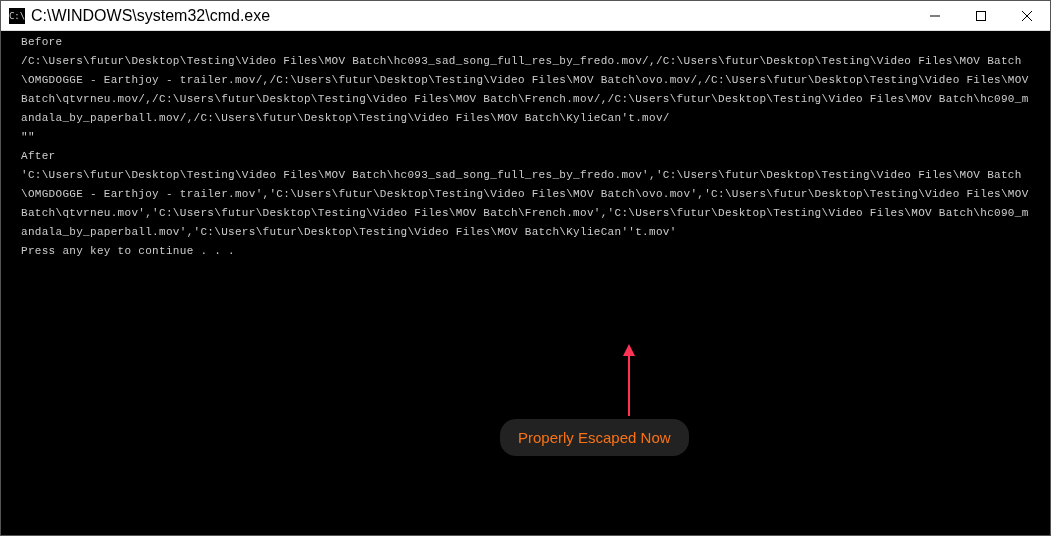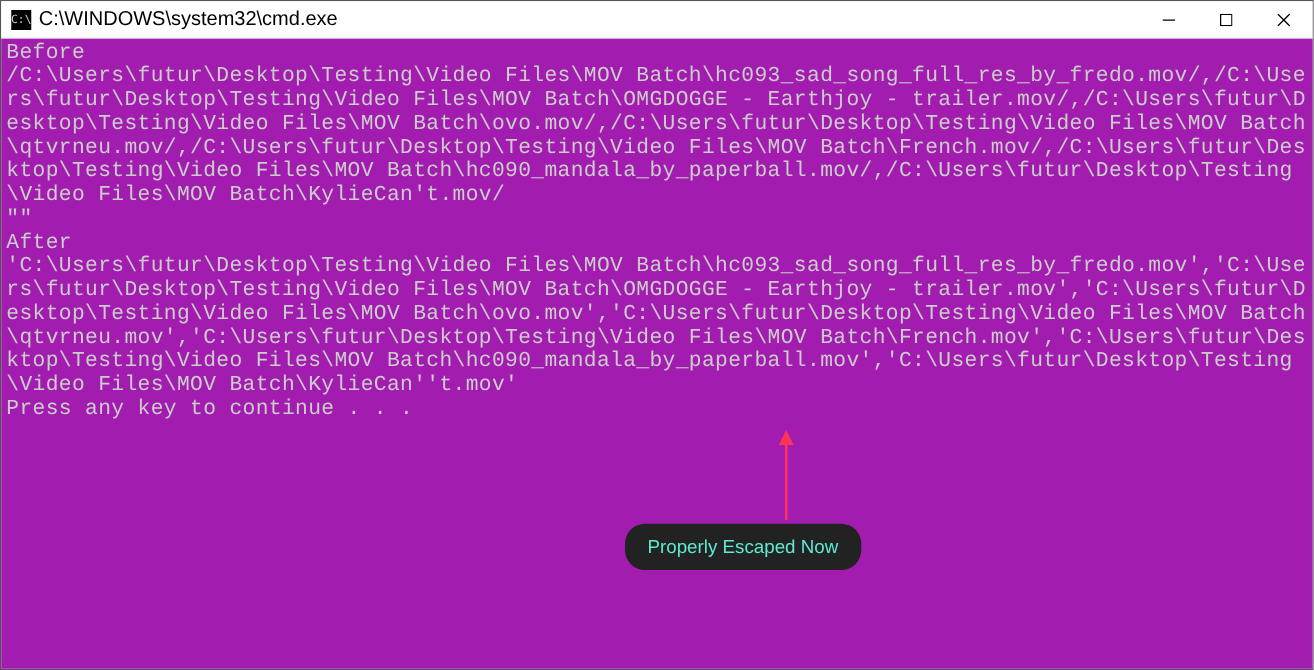--- a/index.html
+++ b/index.html
@@ -55,24 +55,24 @@
       display: flex;
       align-items: center;
       justify-content: center;
       font-family: 'Segoe UI', sans-serif;
       font-size: 10px;
       color: #000;
     }
     .win-btn svg { stroke: #000; fill: none; stroke-width: 1; }
     .terminal {
       flex: 1;
-      background: #a21caf;
+      background: #000000;
       color: #cccccc;
-      padding: 2px 4px;
-      font-size: 17px;
+      padding: 2px 20px;
+      font-size: 11px;
       line-height: 19px;
       letter-spacing: 0.3px;
       white-space: pre-wrap;
       word-break: break-all;
       overflow: hidden;
       position: relative;
     }
     .annotation {
       position: absolute;
       left: 500px;
@@ -82,21 +82,21 @@
     .arrow-svg {
       position: absolute;
       left: 119px;
       top: 0px;
     }
     .annotation-label {
       position: absolute;
       top: 75px;
       left: 0;
       background: #222;
-      color: #5eead4;
+      color: #f97316;
       font-family: 'Segoe UI', Arial, sans-serif;
       font-size: 15px;
       padding: 10px 18px;
       white-space: nowrap;
       border-radius: 16px;
     }
   </style>
 </head>
 <body>
 

